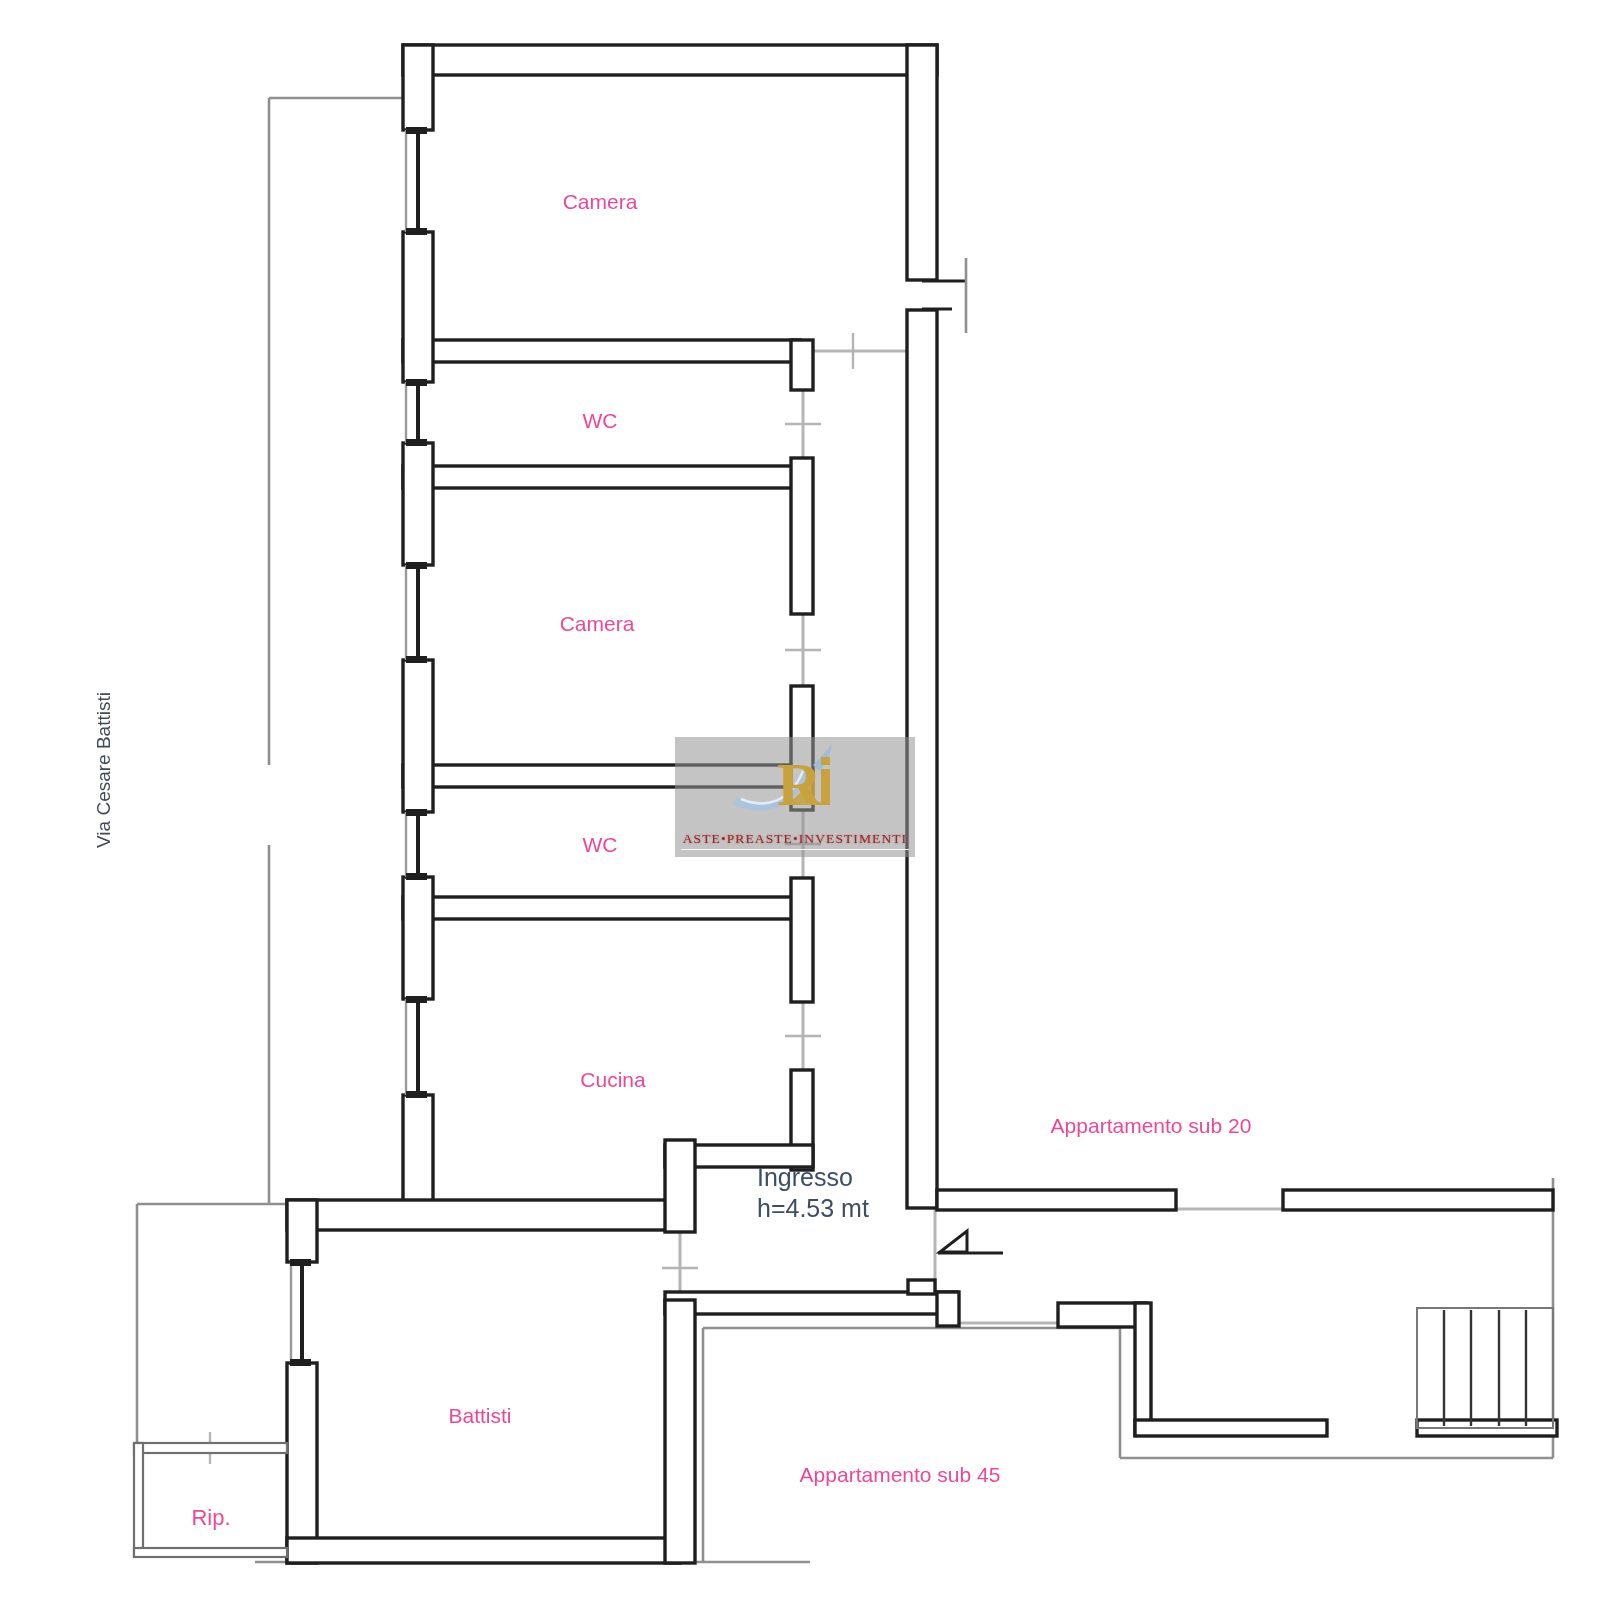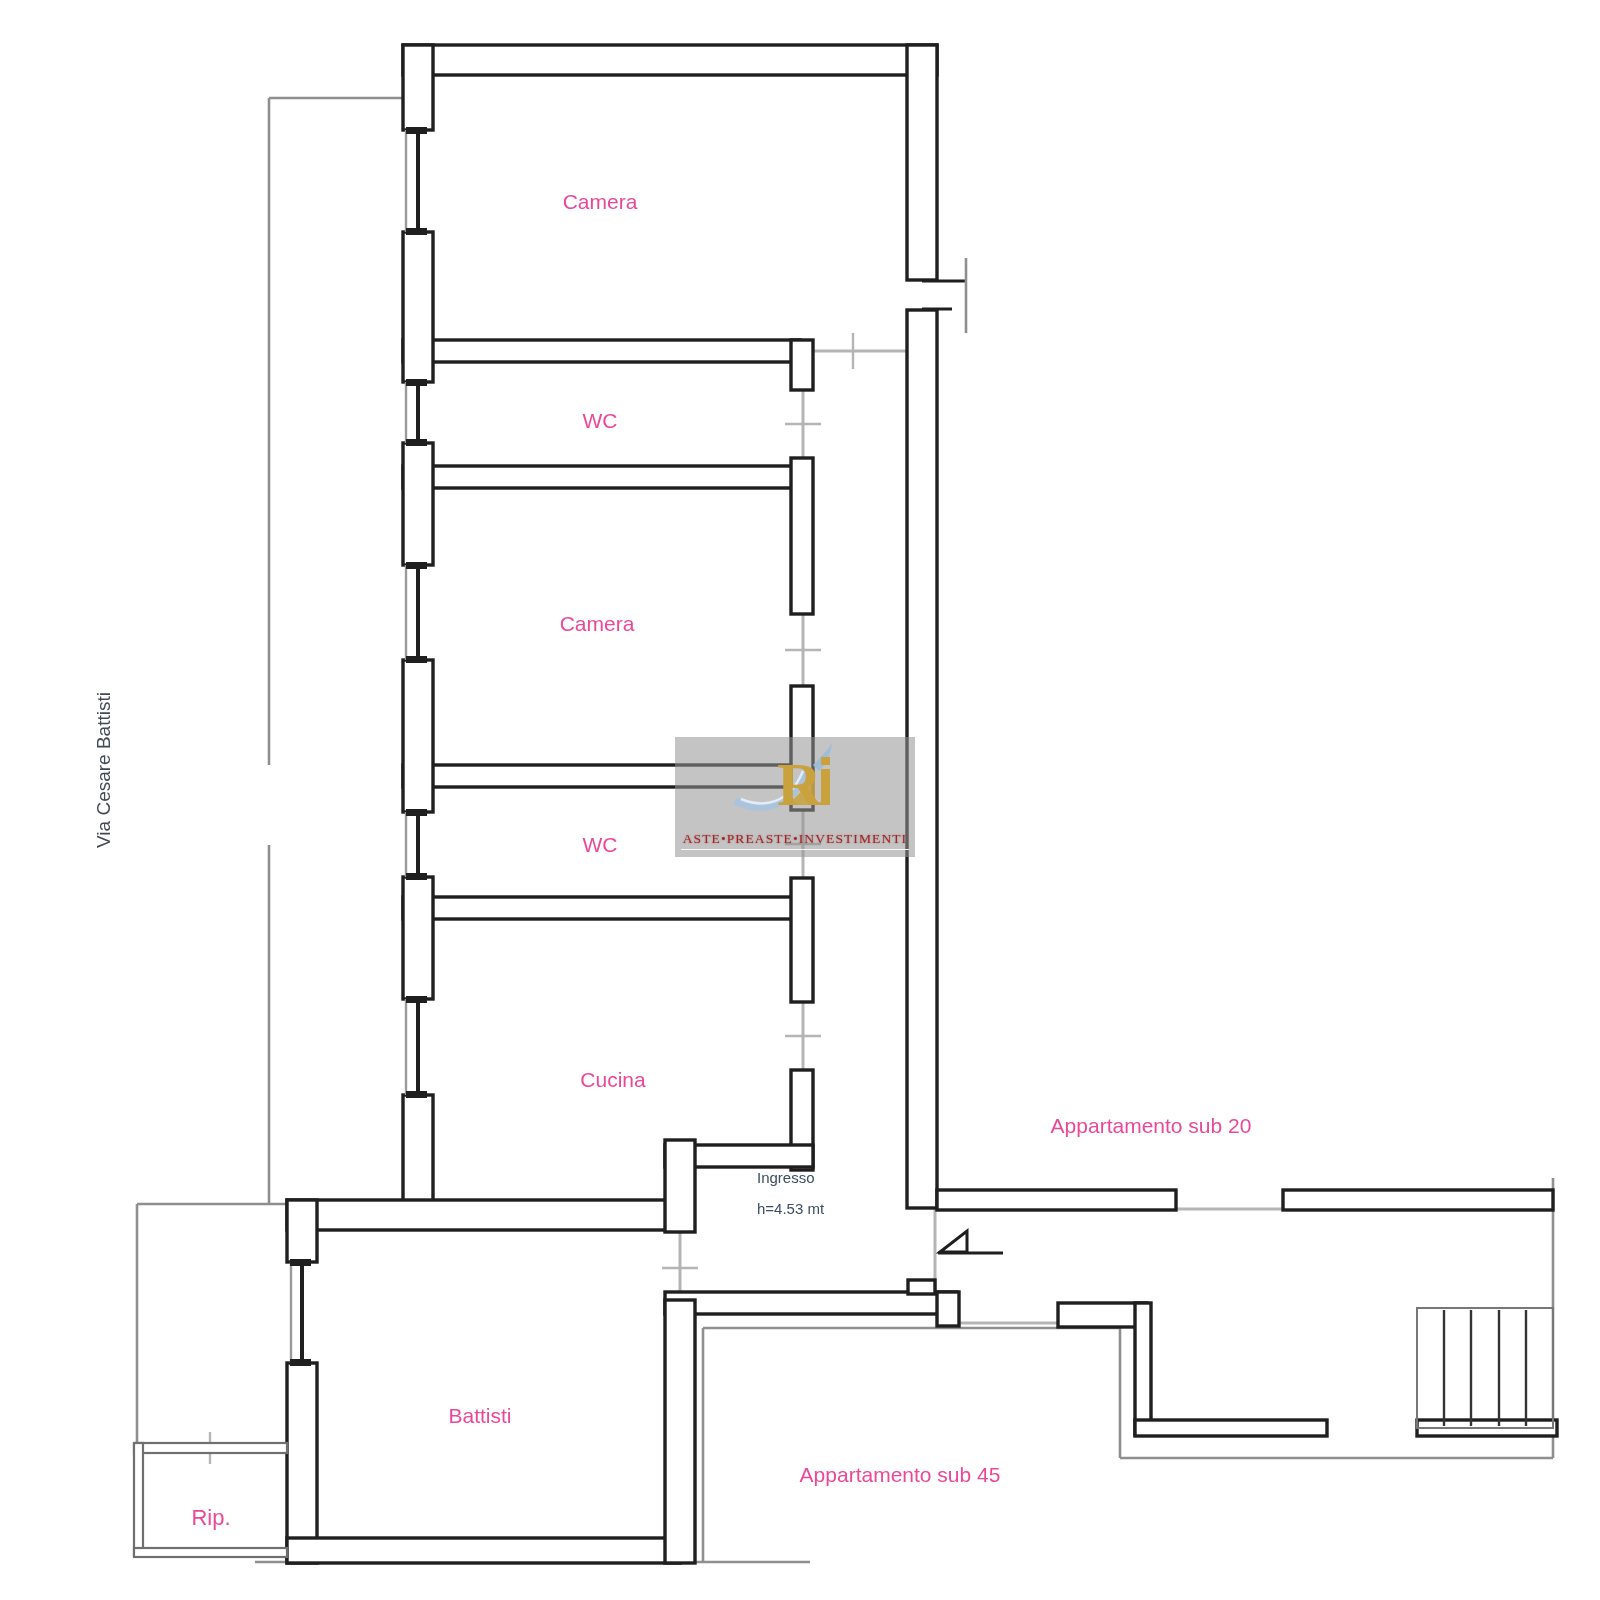--- a/index.html
+++ b/index.html
@@ -17,21 +17,21 @@
   .cap{fill:#1f1f1f;}
   .stair{stroke:#777777;stroke-width:2;fill:none;}
   .tread{stroke:#333333;stroke-width:2.4;fill:none;}
   .ripw{fill:#ffffff;stroke:#6f6f6f;stroke-width:2.2;}
   
   .lbl{position:absolute;color:#ec4899;font-size:21px;line-height:1.2;white-space:nowrap;
        transform:translate(-50%,-50%);}
   .lbl-sm{font-size:22px;margin-top:6px;}
   .street-lbl{position:absolute;color:#424a55;font-size:19px;white-space:nowrap;
        transform:translate(-50%,-50%) rotate(-90deg);}
-  .ingresso-block{position:absolute;left:757px;top:1162px;color:#3c4e63;font-size:15px;
+  .ingresso-block{position:absolute;left:757px;top:1162px;color:#3c4e63;font-size:25px;
        line-height:31px;white-space:nowrap;}
   
   .watermark{position:absolute;left:675px;top:737px;width:240px;height:120px;
        background:rgba(148,148,148,0.55);display:flex;flex-direction:column;
        align-items:center;justify-content:flex-end;padding-bottom:7px;box-sizing:border-box;}
   .wm-logo{position:absolute;left:0;top:2px;width:240px;height:84px;}
   .wm-text{font-family:"Liberation Serif",serif;font-size:13.5px;letter-spacing:1.1px;
        color:#b91c1c;border-bottom:1px solid rgba(255,255,255,0.9);padding:0 2px 2px 2px;
        text-shadow:0 0 2px rgba(80,80,80,0.6);}
 </style>

